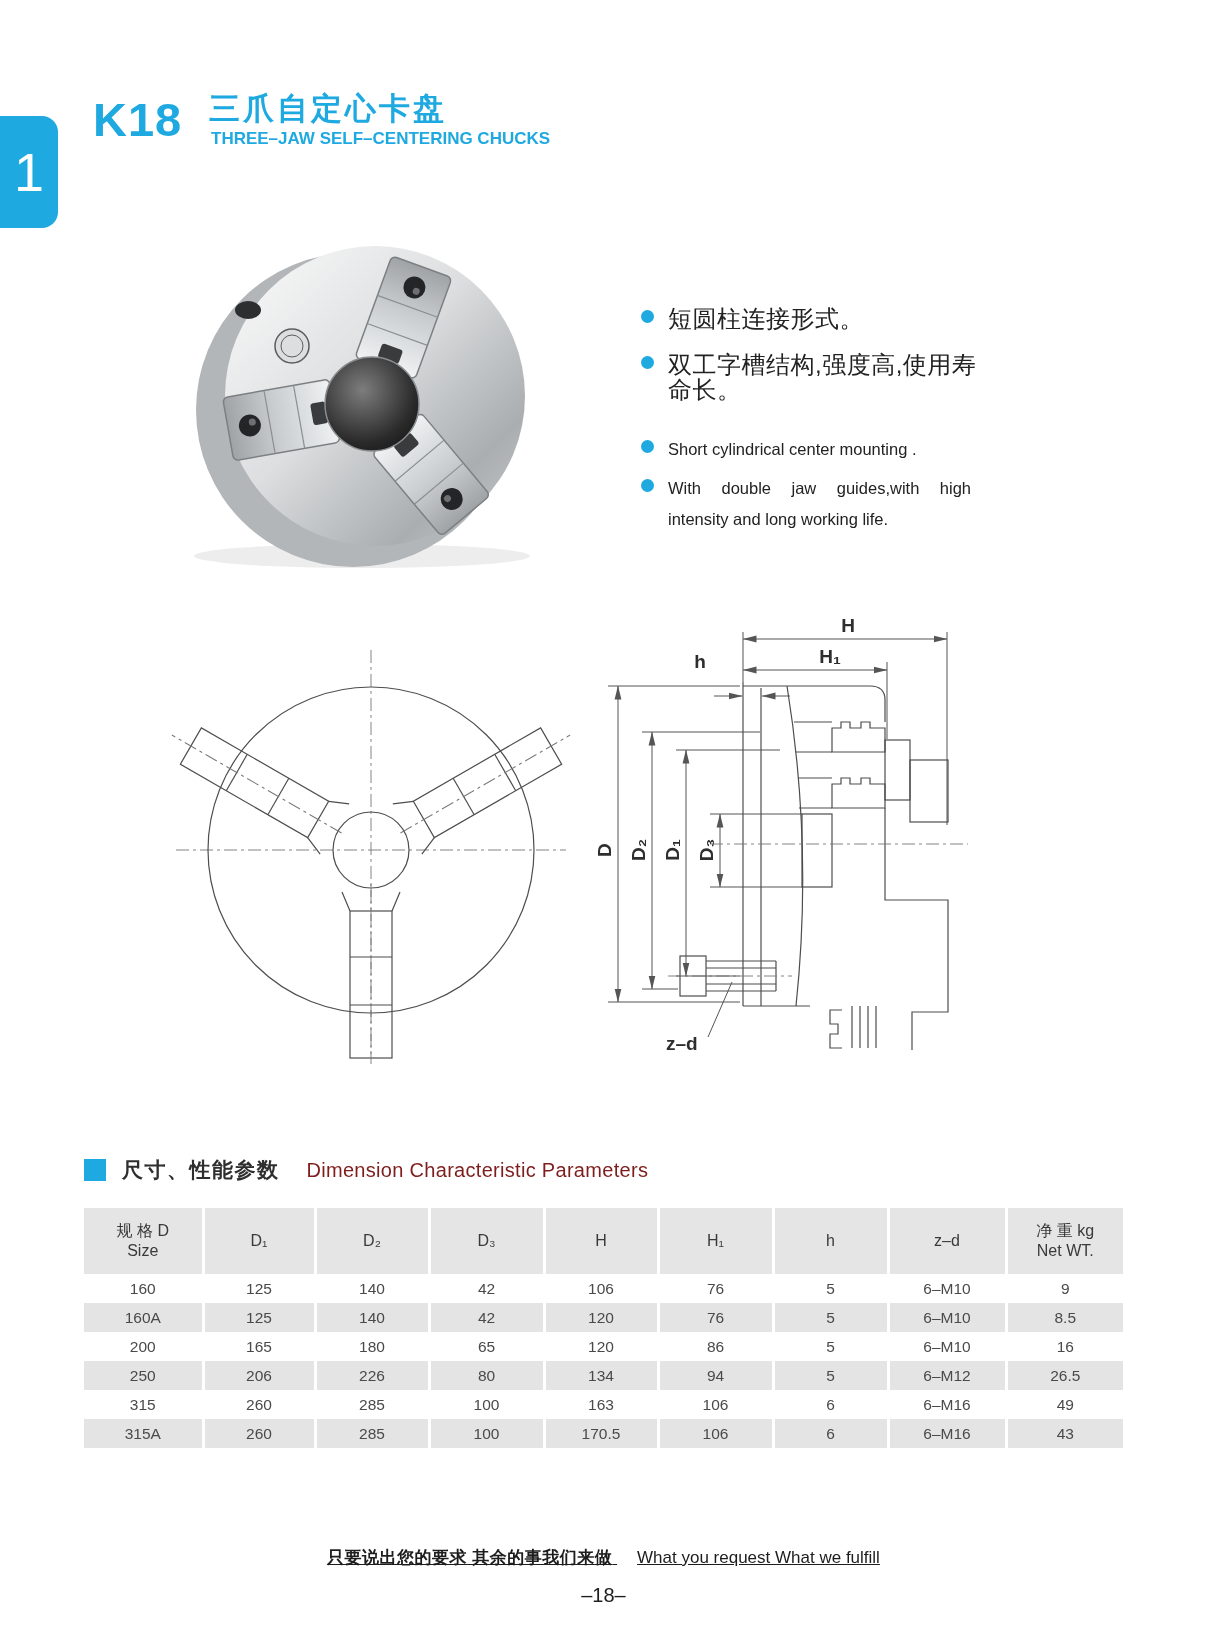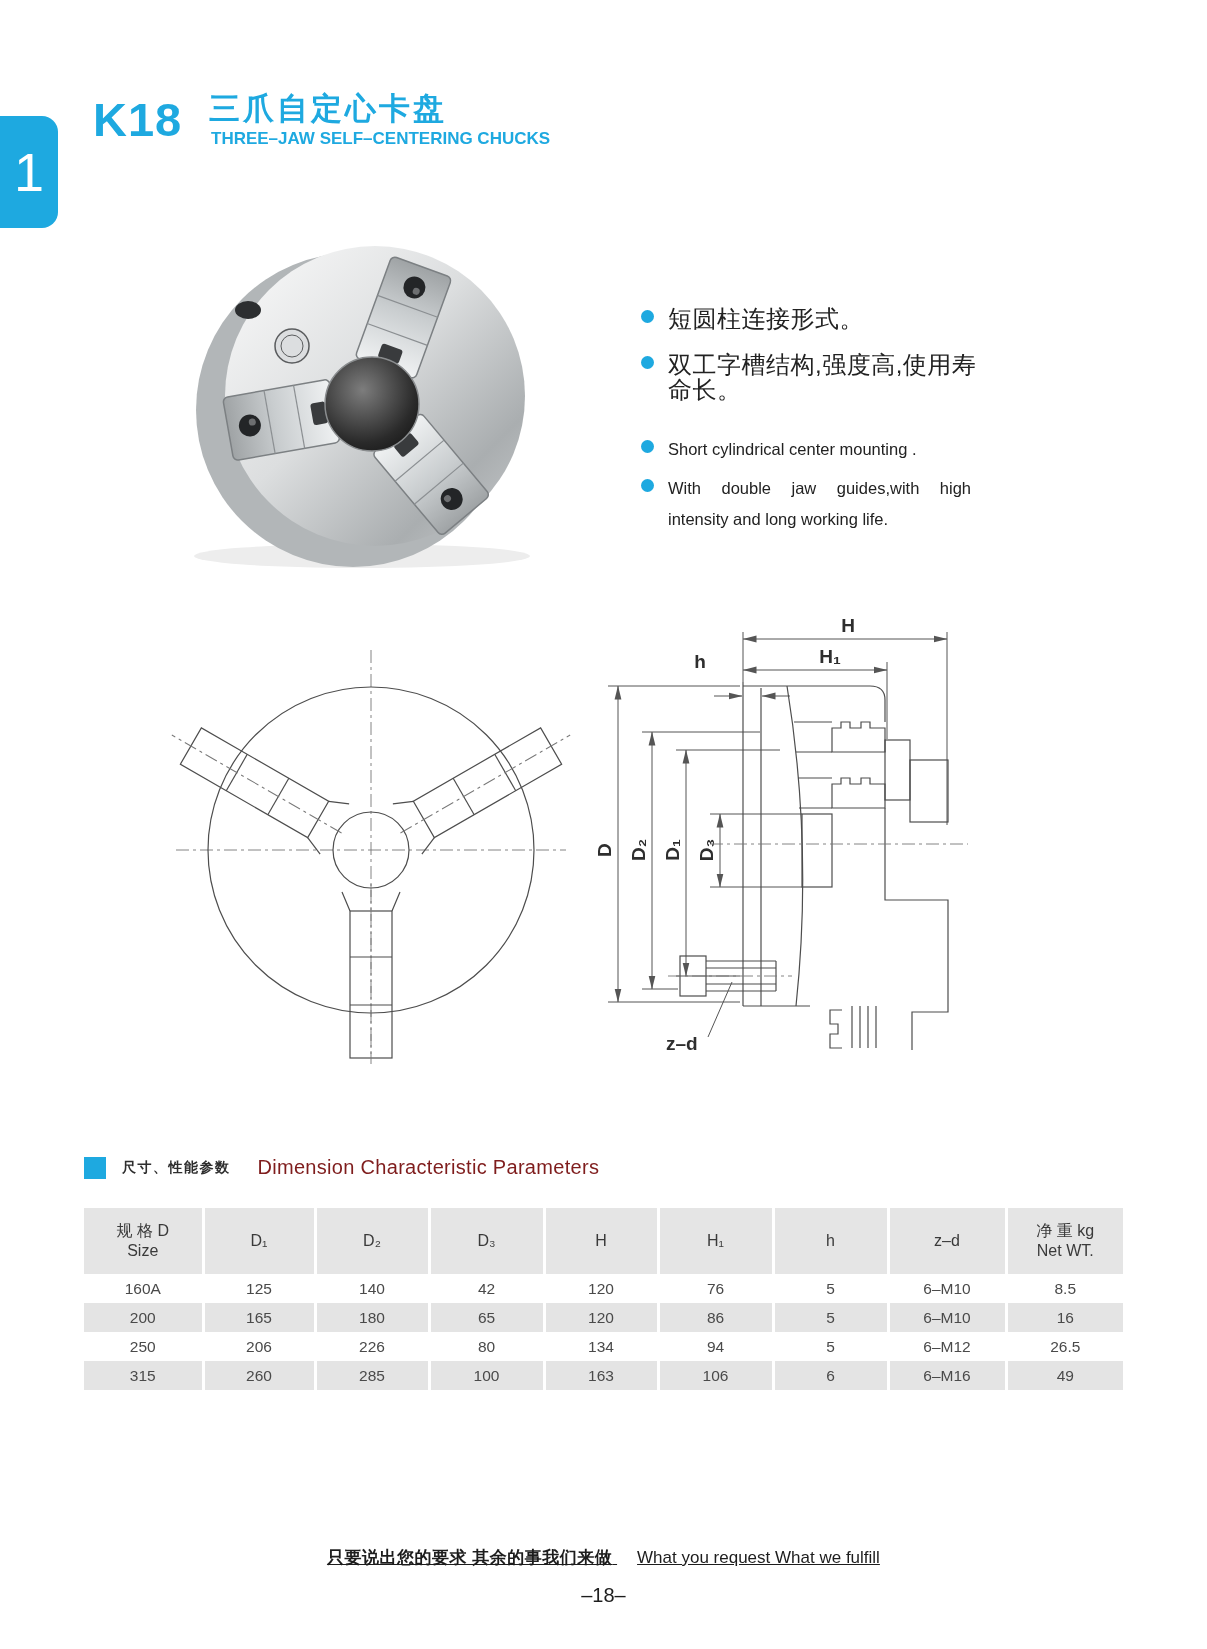--- a/index.html
+++ b/index.html
@@ -50,21 +50,21 @@
   .section-view{position:absolute;left:580px;top:582px;width:402px;height:482px;}
   .dwg{stroke:#4d4d4d;stroke-width:1.2;fill:none;stroke-linecap:butt;}
   .dim{stroke:#555;stroke-width:1;fill:none;}
   .cl{stroke:#777;stroke-width:0.9;fill:none;stroke-dasharray:13 4 3 4;}
   .dimlabel{font-family:"Liberation Sans","DejaVu Sans",sans-serif;font-size:19px;font-weight:bold;fill:#2e2e2e;stroke:none;}
   .arrfill{fill:#555;}
 
   
   .params-title{position:absolute;left:84px;top:1156px;display:flex;align-items:center;}
   .params-title .sq{width:22px;height:22px;background:var(--accent);margin-right:16px;}
-  .params-title .t-zh{font-size:14px;color:#2e2e2e;font-weight:bold;letter-spacing:1.5px;}
+  .params-title .t-zh{font-size:21px;color:#2e2e2e;font-weight:bold;letter-spacing:1.5px;}
   .params-title .t-en{font-size:20px;color:#7f1d1d;margin-left:27px;letter-spacing:0.3px;}
 
   table.spec{
     position:absolute;left:84px;top:1208px;width:1039px;
     border-collapse:collapse;table-layout:fixed;
   }
   table.spec th, table.spec td{
     text-align:center;vertical-align:middle;padding:0;
     border-left:3px solid #fff;font-weight:normal;
   }
@@ -305,20 +305,31 @@
             <div>z–d</div>
           </th>
           <th>
             <div>净 重 kg</div>
             <div>Net WT.</div>
           </th>
         </tr>
       </thead>
     <tbody id="spec-body">
         <tr>
+          <td>160</td>
+          <td>125</td>
+          <td>140</td>
+          <td>42</td>
+          <td>106</td>
+          <td>76</td>
+          <td>5</td>
+          <td>6–M10</td>
+          <td>9</td>
+        </tr>
+        <tr>
           <td>160A</td>
           <td>125</td>
           <td>140</td>
           <td>42</td>
           <td>120</td>
           <td>76</td>
           <td>5</td>
           <td>6–M10</td>
           <td>8.5</td>
         </tr>
@@ -348,20 +359,31 @@
           <td>315</td>
           <td>260</td>
           <td>285</td>
           <td>100</td>
           <td>163</td>
           <td>106</td>
           <td>6</td>
           <td>6–M16</td>
           <td>49</td>
         </tr>
+        <tr>
+          <td>315A</td>
+          <td>260</td>
+          <td>285</td>
+          <td>100</td>
+          <td>170.5</td>
+          <td>106</td>
+          <td>6</td>
+          <td>6–M16</td>
+          <td>43</td>
+        </tr>
       </tbody>
   </table>
 
   <div class="footer-slogan">
     <span class="zh">只要说出您的要求  其余的事我们来做</span>
     <span class="en">What you request  What we fulfill</span>
   </div>
   <div class="page-number">–18–</div>
 
 </div>

